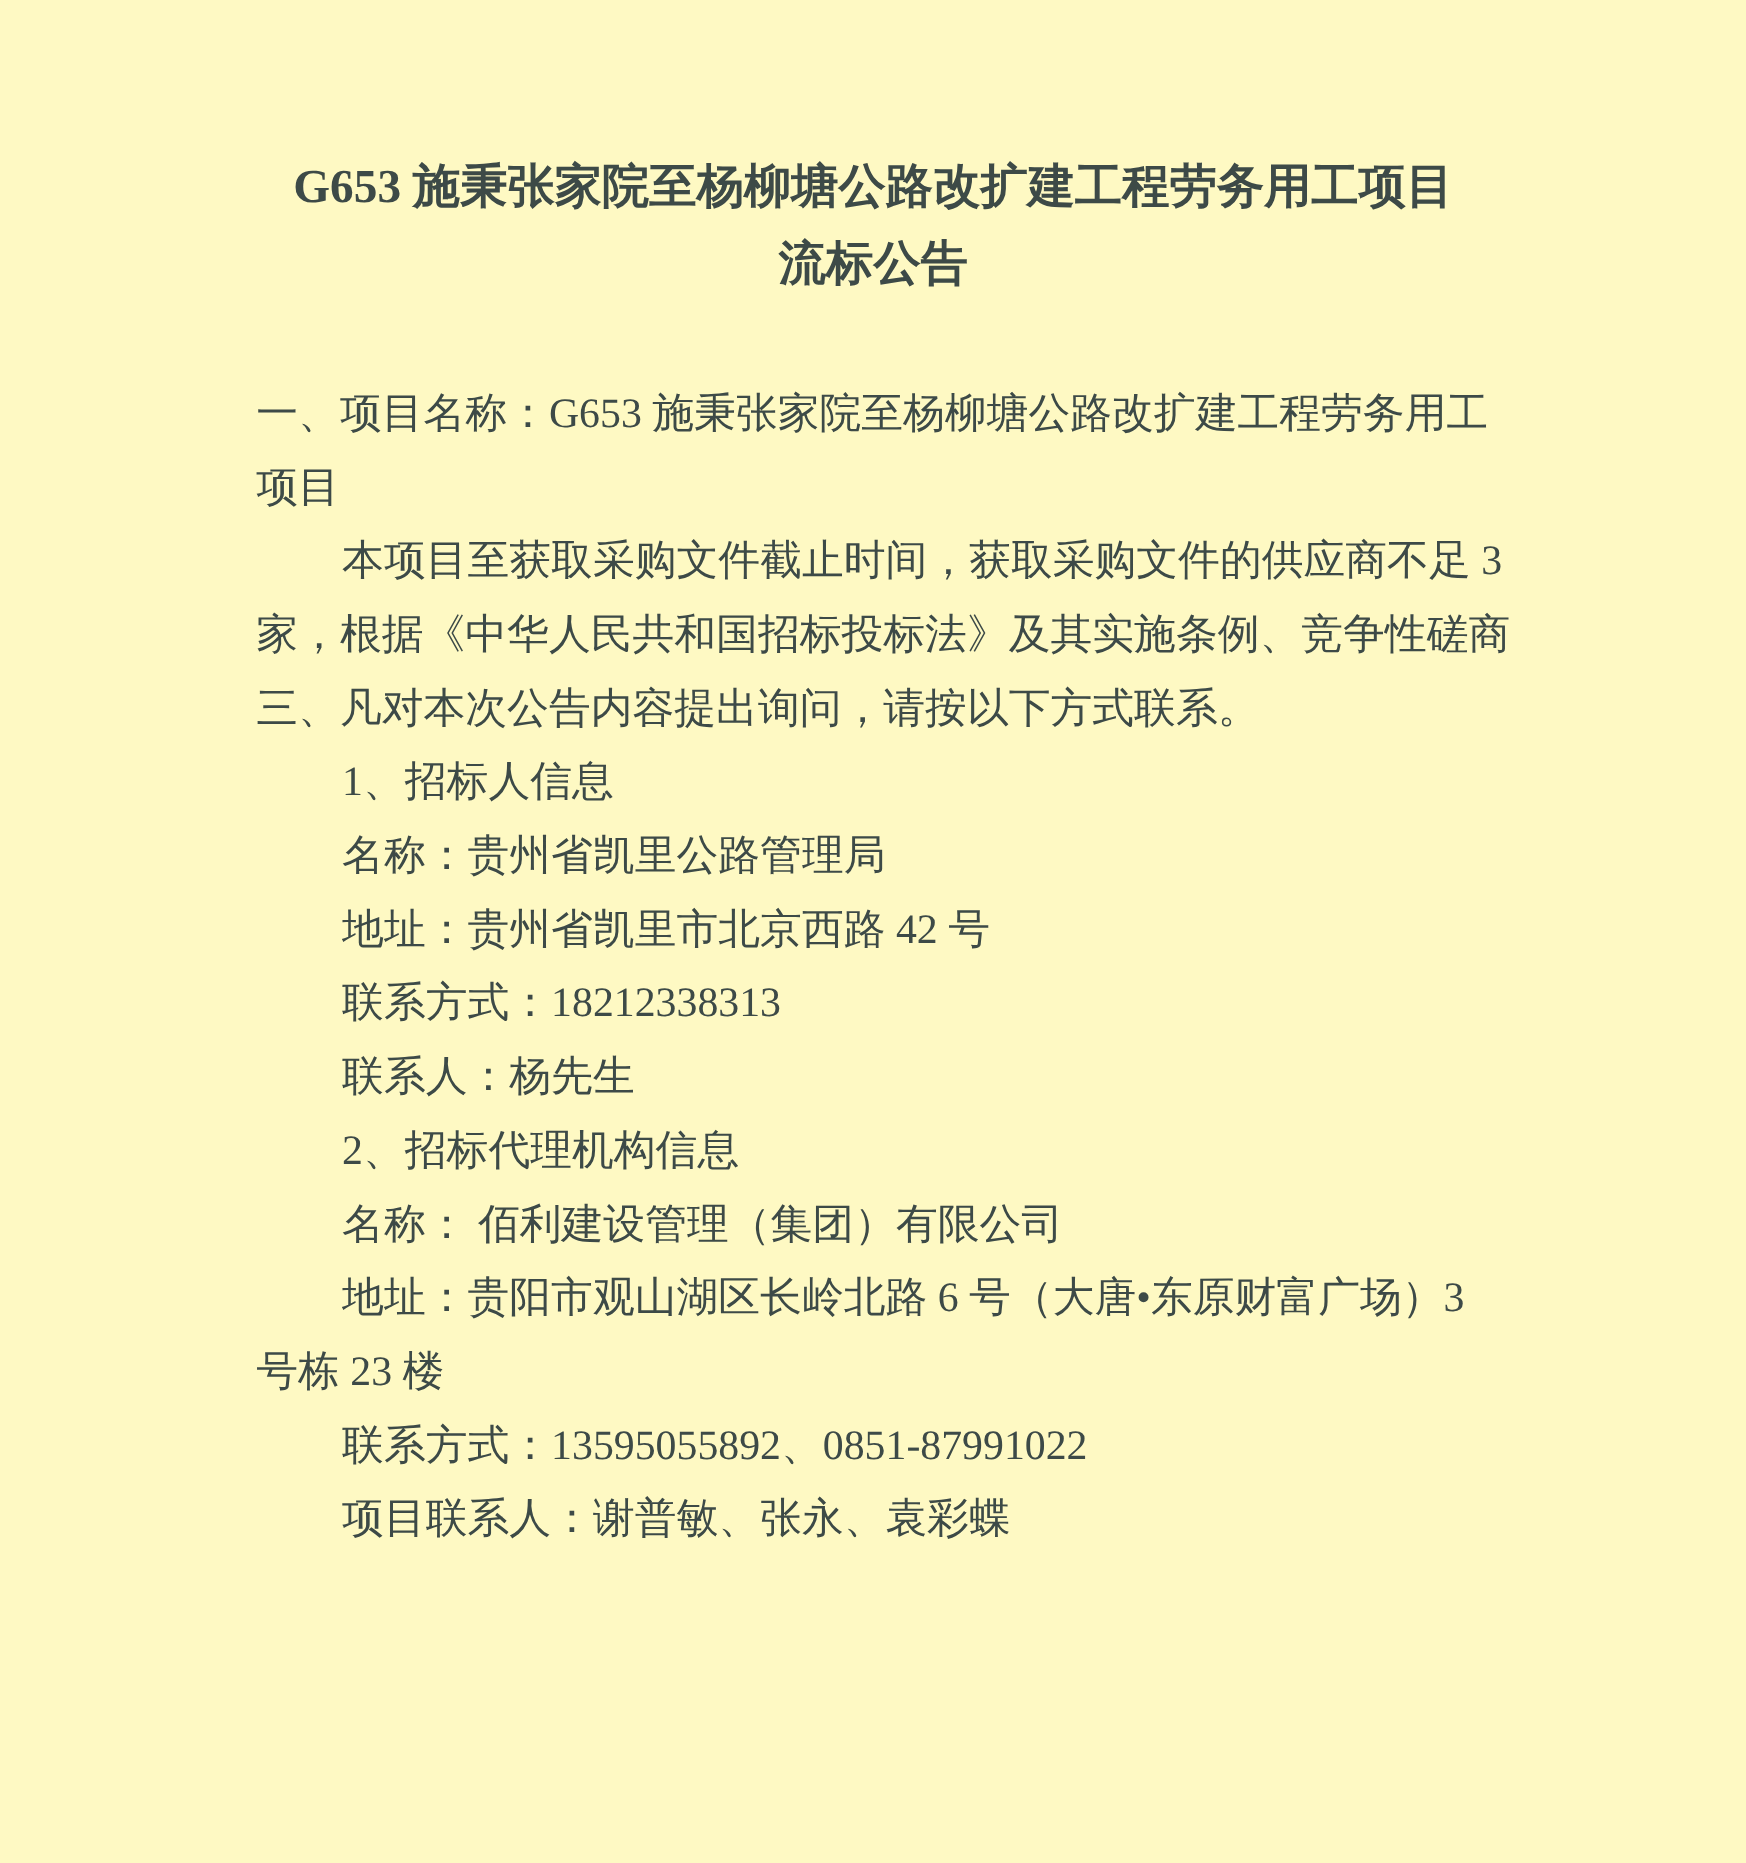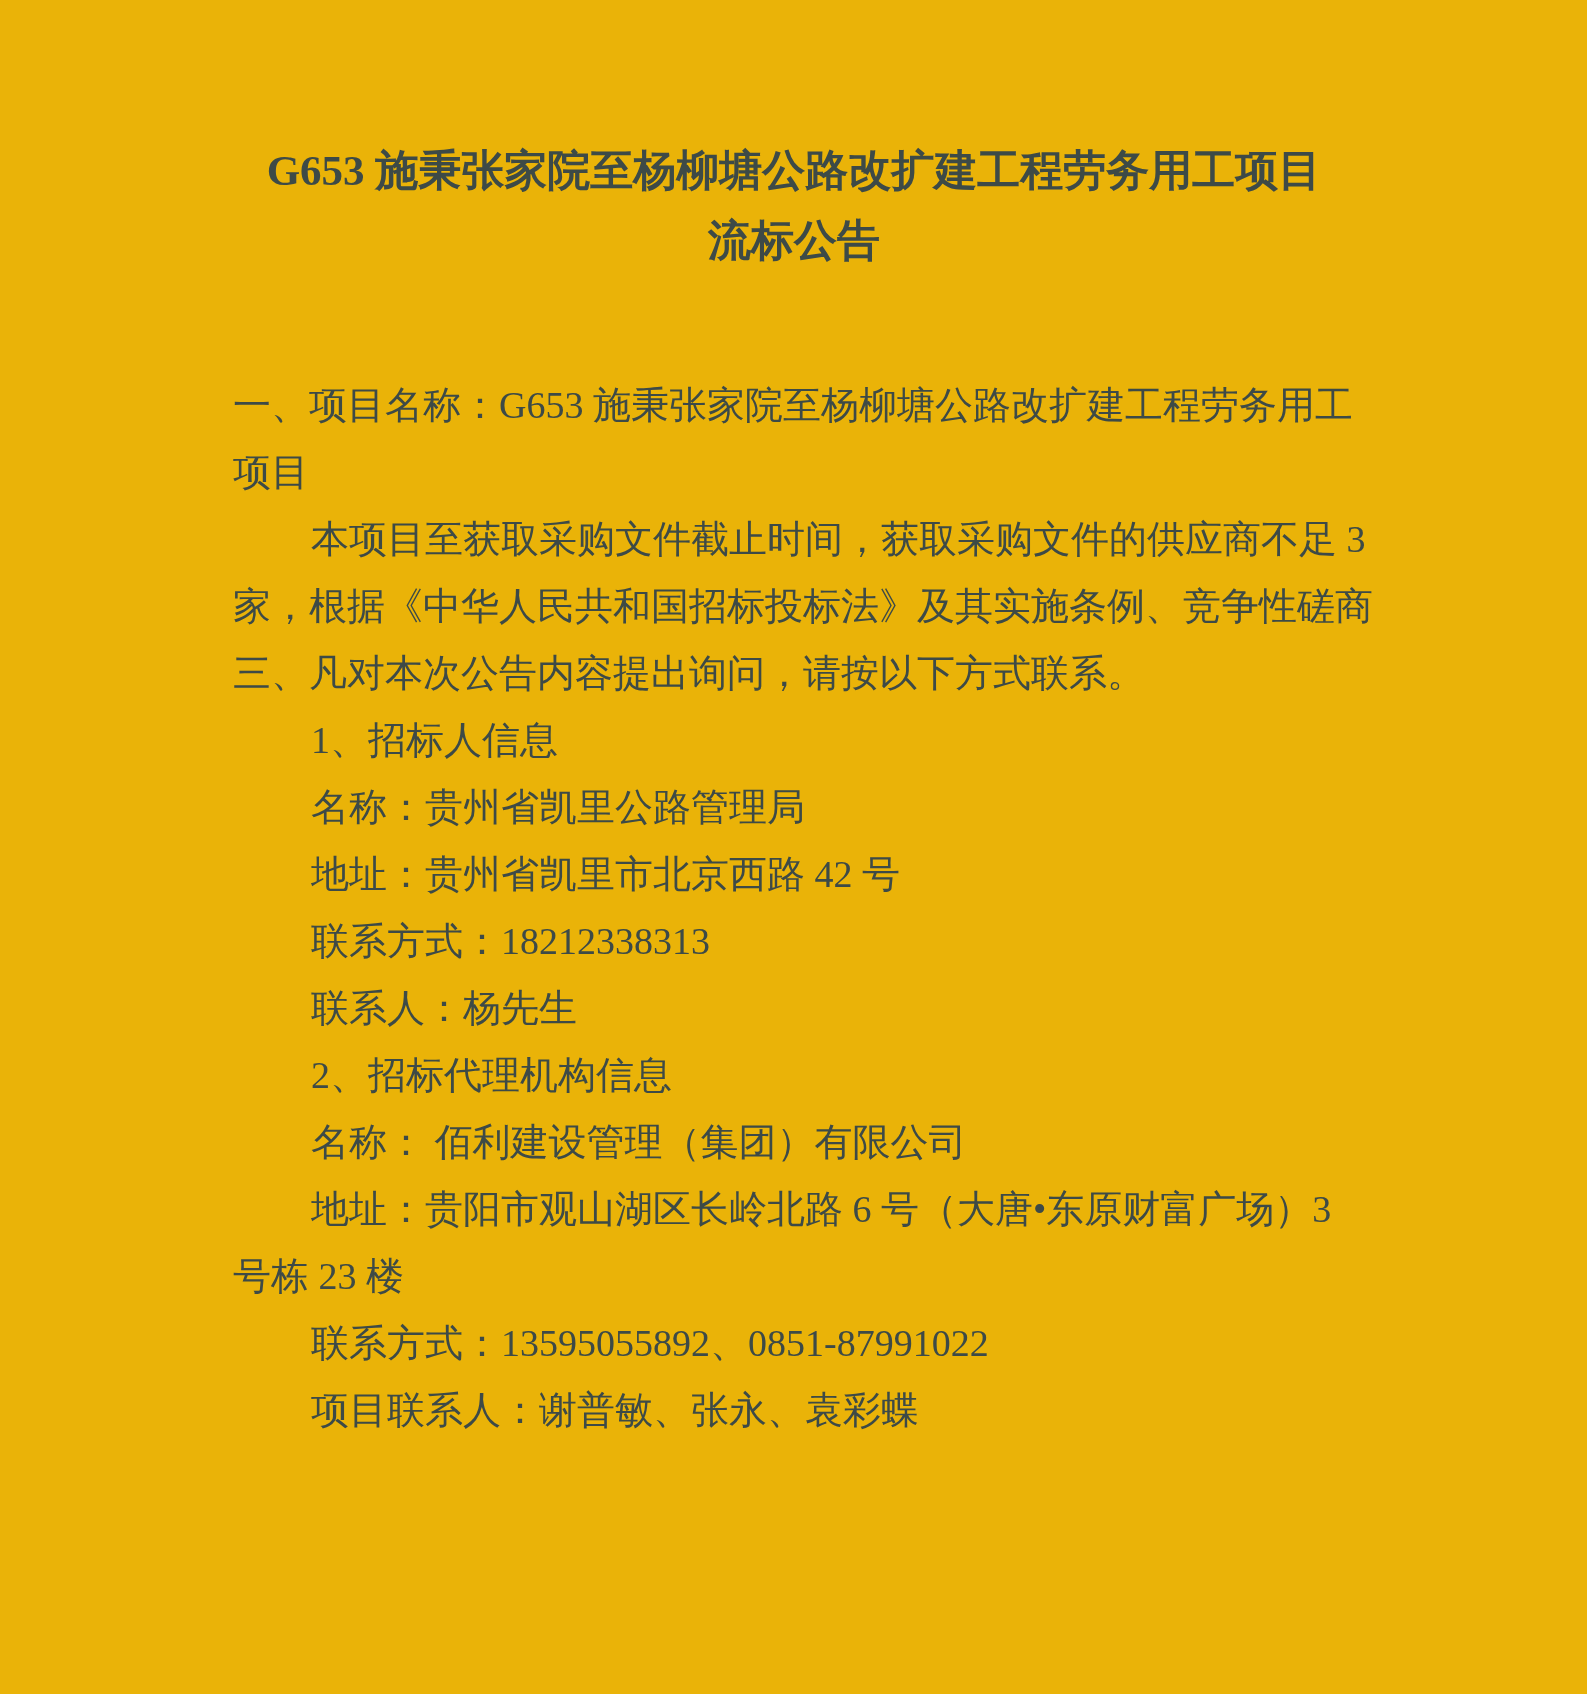--- a/index.html
+++ b/index.html
@@ -9,40 +9,40 @@
   body {
     width: 1587px;
     height: 1694px;
     background: #ffffff;
     overflow: hidden;
   }
   .page {
     position: relative;
     width: 1587px;
     height: 1694px;
-    background: #eab308;
+    background: #fef9c3;
     font-family: "Liberation Serif", "DejaVu Serif", serif;
     color: #3d4a47;
   }
   .doc-title {
     position: absolute;
     top: 136px;
     left: 233px;
     width: 1122px;
     text-align: center;
     font-size: 43px;
     font-weight: bold;
     line-height: 70px;
   }
   .doc-title .title-line {
     white-space: nowrap;
   }
   .doc-body {
     position: absolute;
-    top: 372px;
+    top: 343px;
     left: 233px;
     width: 1122px;
     font-size: 38px;
     line-height: 67px;
   }
   .doc-line {
     white-space: nowrap;
     height: 67px;
   }
   .doc-line.indent {

